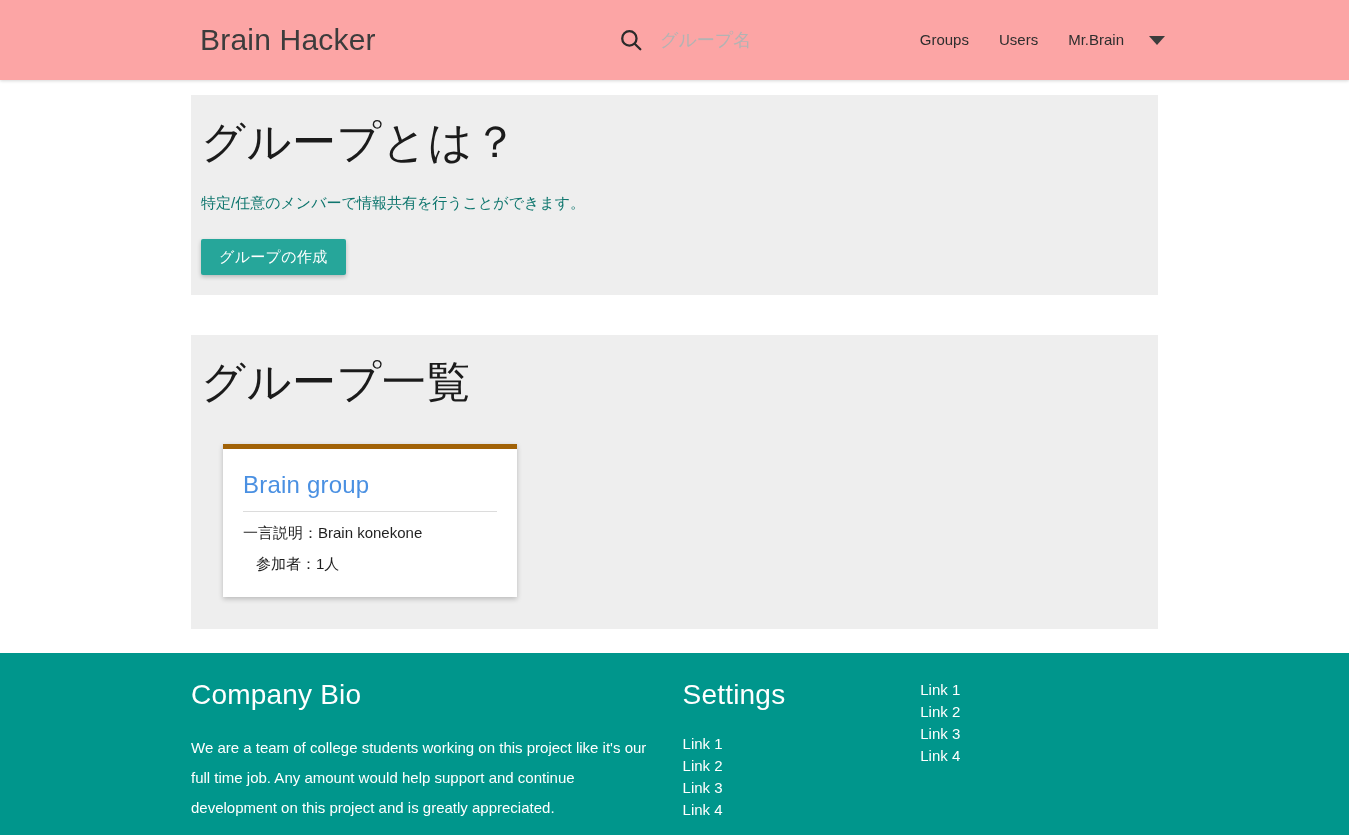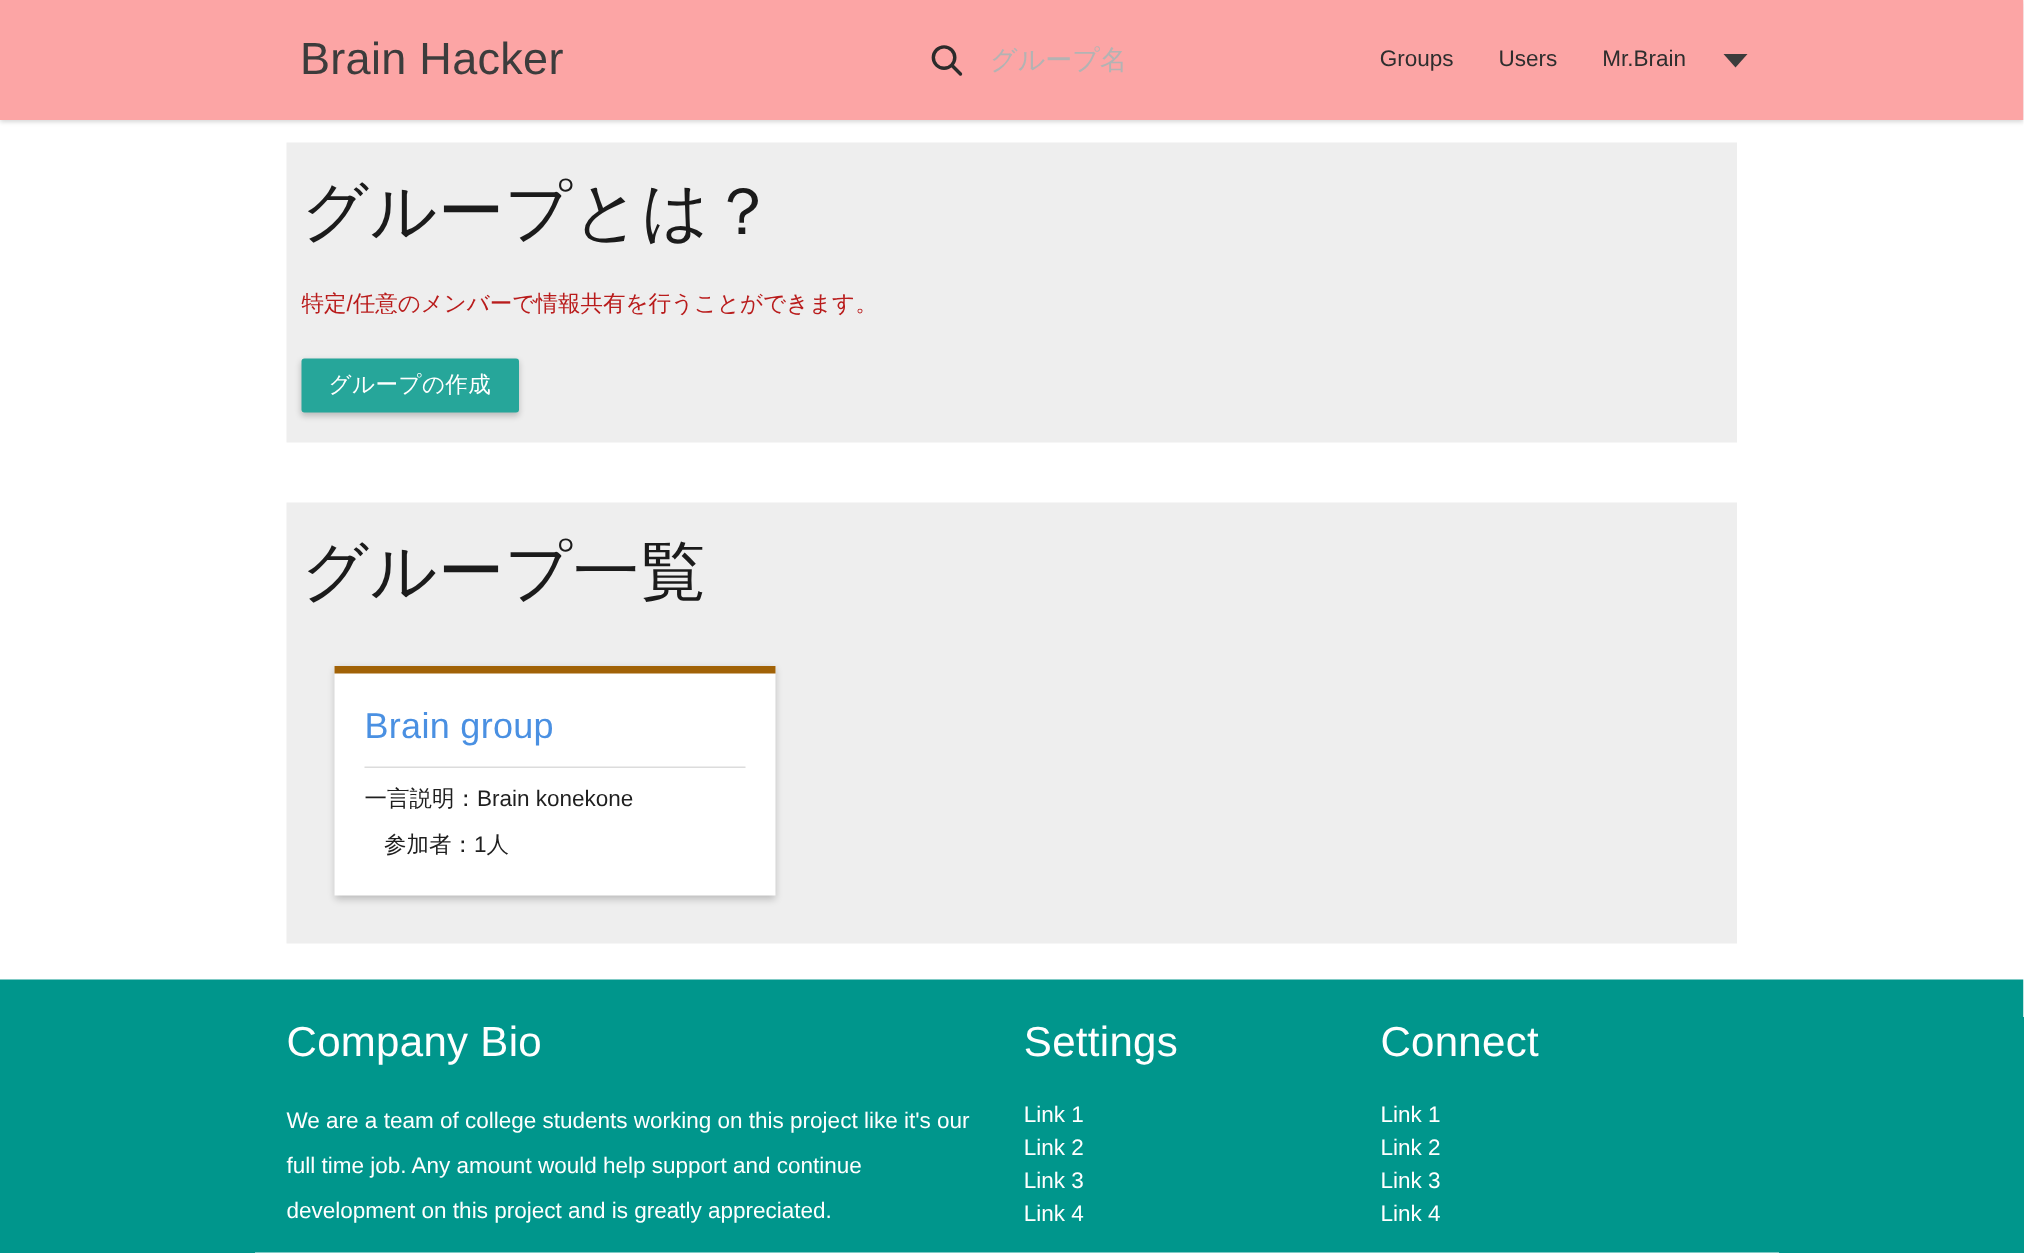--- a/index.html
+++ b/index.html
@@ -122,21 +122,21 @@
     font-size: 44px;
     font-weight: 400;
     line-height: 1.12;
     color: #1b1b1b;
     letter-spacing: 0.5px;
   }
   .panel p.lead {
     margin: 26px 0 0 0;
     font-size: 15px;
     line-height: 1.5;
-    color: #b91c1c;
+    color: #0f766e;
   }
   .btn-row {
     display: flex;
     justify-content: flex-start;
     margin-top: 24px;
     padding-right: 2px;
   }
   .btn-teal {
     background: #26a69a;
     color: #ffffff;
@@ -318,21 +318,20 @@
         <li>
             <a>Link 3</a>
           </li>
         <li>
             <a>Link 4</a>
           </li>
       </ul>
     </div>
 
     <div class="fcol-links">
-      <h5>Connect</h5>
       <ul>
         <li>
             <a>Link 1</a>
           </li>
         <li>
             <a>Link 2</a>
           </li>
         <li>
             <a>Link 3</a>
           </li>

